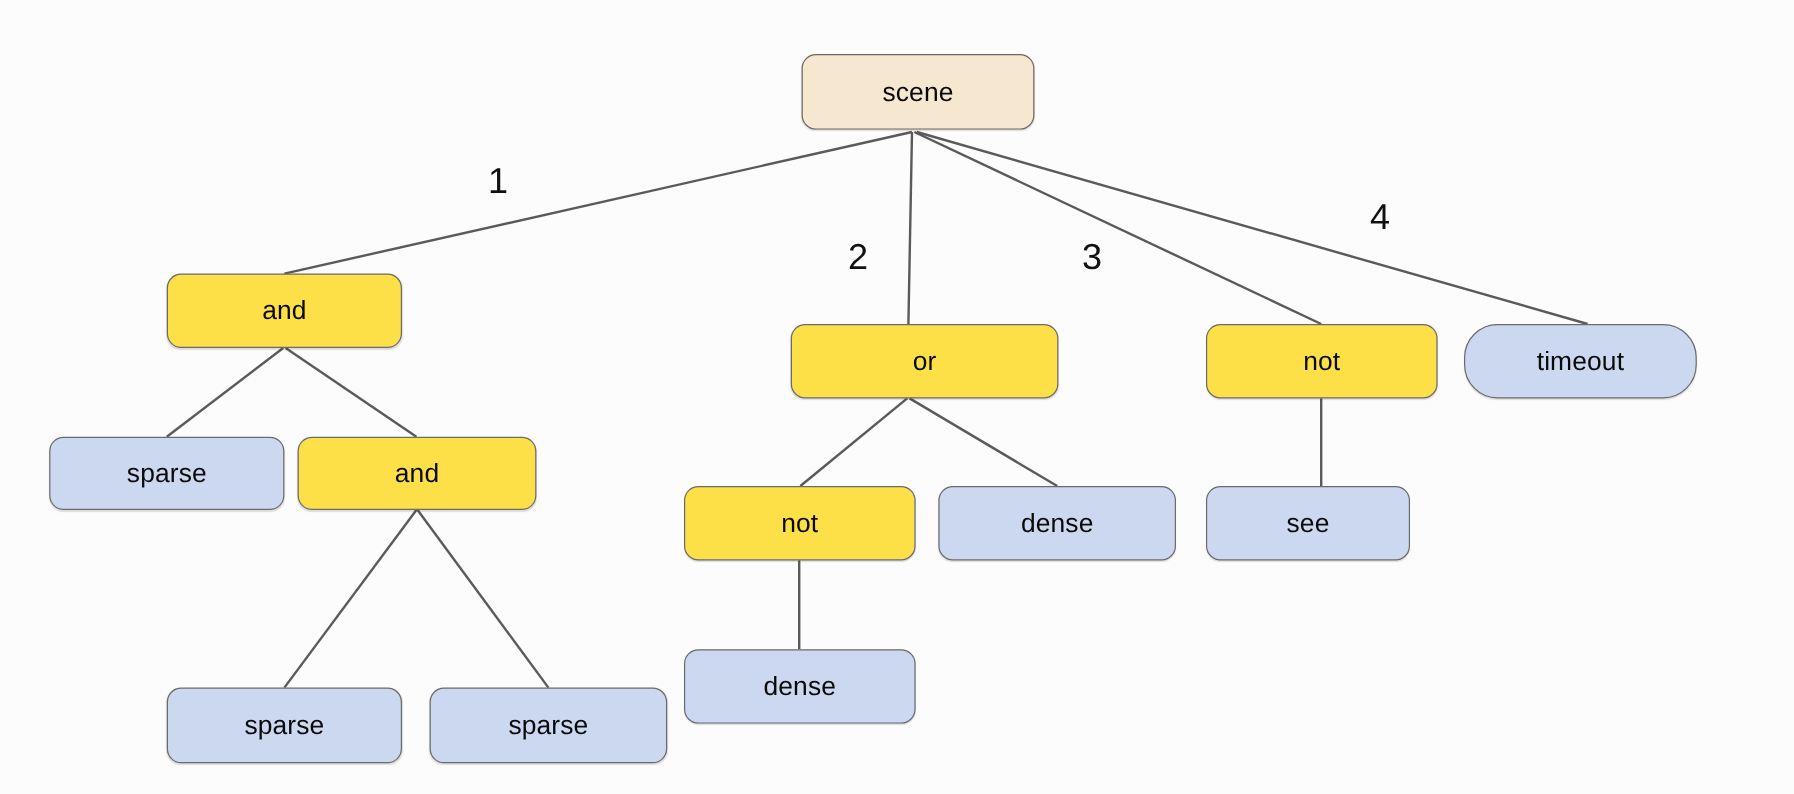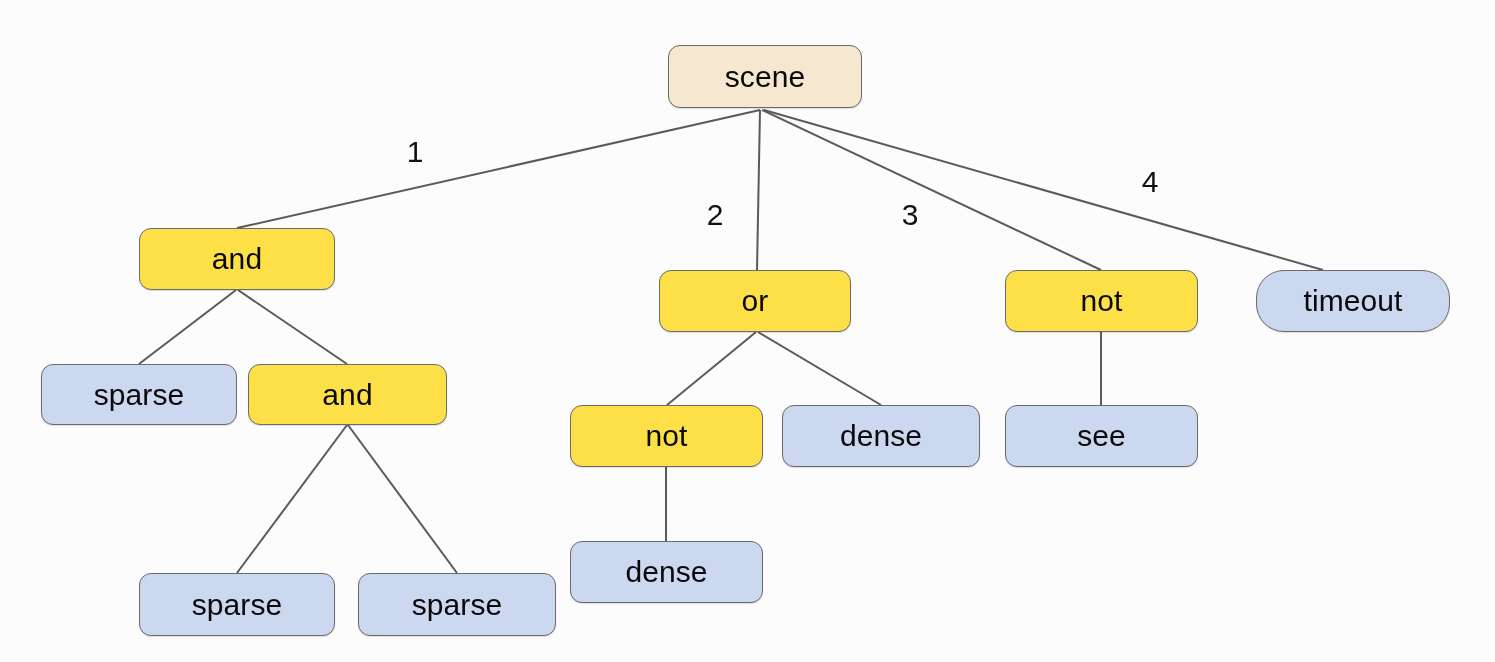--- a/index.html
+++ b/index.html
@@ -26,21 +26,21 @@
   }
   .node {
     position: absolute;
     box-sizing: border-box;
     display: flex;
     align-items: center;
     justify-content: center;
     border: 1.6px solid #666666;
     border-radius: 12px;
     color: #0a0a0a;
-    font-size: 30px;
+    font-size: 22px;
     line-height: 1;
     letter-spacing: 0.1px;
     white-space: nowrap;
     box-shadow: 0 1px 1px rgba(0,0,0,0.13);
   }
   .node.root {
     background: #f5e7d0;
     border-color: #6e6a63;
   }
   .node.op {
@@ -78,42 +78,42 @@
       <line x1="666" y1="467" x2="666" y2="541" stroke="#5a5a5a" stroke-width="2"></line>
       <line x1="1101" y1="332" x2="1101" y2="405" stroke="#5a5a5a" stroke-width="2"></line>
     </svg>
   <div id="node-layer">
       <div class="node root" style="left: 668px; top: 45px; width: 194px; height: 63px;">
         <span>scene</span>
       </div>
       <div class="node op" style="left: 139px; top: 228px; width: 196px; height: 62px;">
         <span>and</span>
       </div>
-      <div class="node op" style="left: 659px; top: 270px; width: 192px; height: 62px;">
+      <div class="node op" style="left: 659px; top: 270px; width: 223px; height: 62px;">
         <span>or</span>
       </div>
       <div class="node op" style="left: 1005px; top: 270px; width: 193px; height: 62px;">
         <span>not</span>
       </div>
-      <div class="node leaf" style="left: 1256px; top: 270px; width: 194px; height: 62px; border-radius: 28px;">
+      <div class="node leaf" style="left: 1220px; top: 270px; width: 194px; height: 62px; border-radius: 28px;">
         <span>timeout</span>
       </div>
       <div class="node leaf" style="left: 41px; top: 364px; width: 196px; height: 61px;">
         <span>sparse</span>
       </div>
       <div class="node op" style="left: 248px; top: 364px; width: 199px; height: 61px;">
         <span>and</span>
       </div>
       <div class="node op" style="left: 570px; top: 405px; width: 193px; height: 62px;">
         <span>not</span>
       </div>
       <div class="node leaf" style="left: 782px; top: 405px; width: 198px; height: 62px;">
         <span>dense</span>
       </div>
-      <div class="node leaf" style="left: 1005px; top: 405px; width: 193px; height: 62px;">
+      <div class="node leaf" style="left: 1005px; top: 405px; width: 170px; height: 62px;">
         <span>see</span>
       </div>
       <div class="node leaf" style="left: 570px; top: 541px; width: 193px; height: 62px;">
         <span>dense</span>
       </div>
       <div class="node leaf" style="left: 139px; top: 573px; width: 196px; height: 63px;">
         <span>sparse</span>
       </div>
       <div class="node leaf" style="left: 358px; top: 573px; width: 198px; height: 63px;">
         <span>sparse</span>

